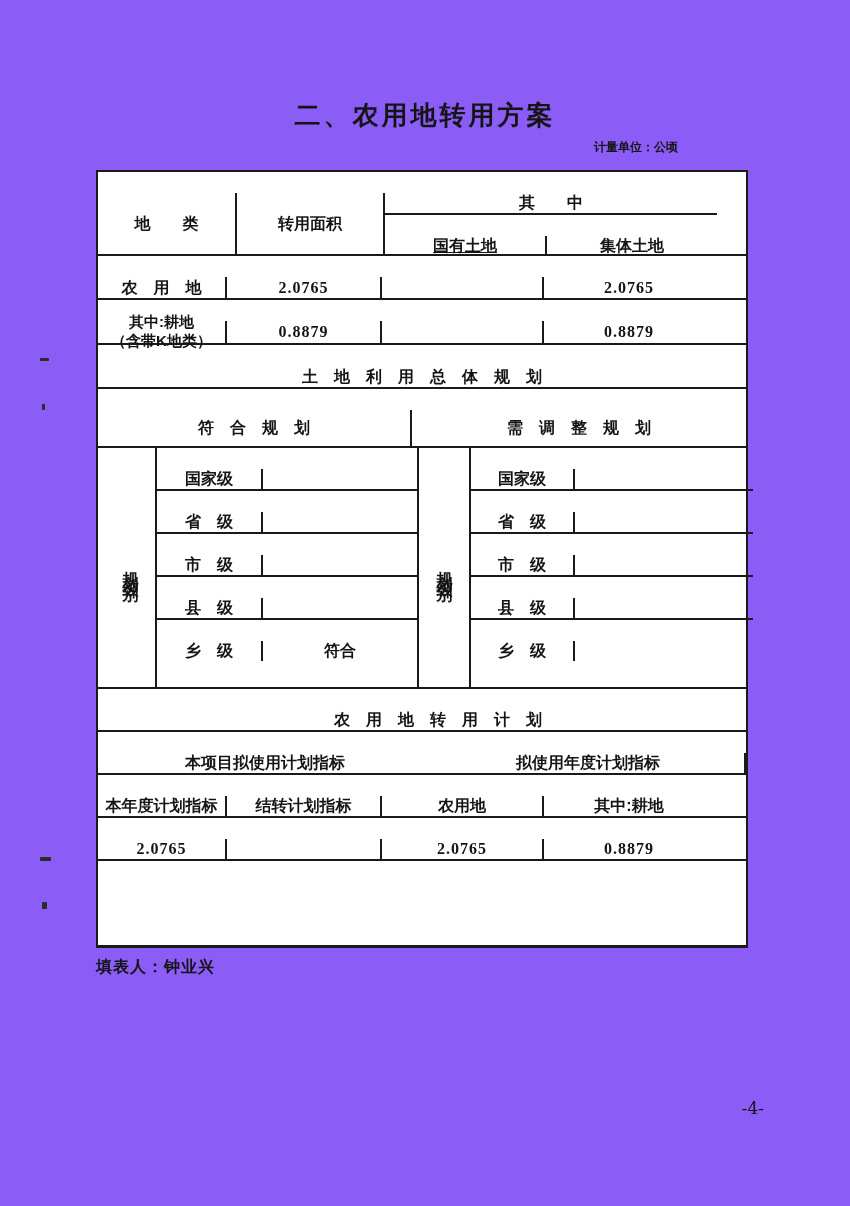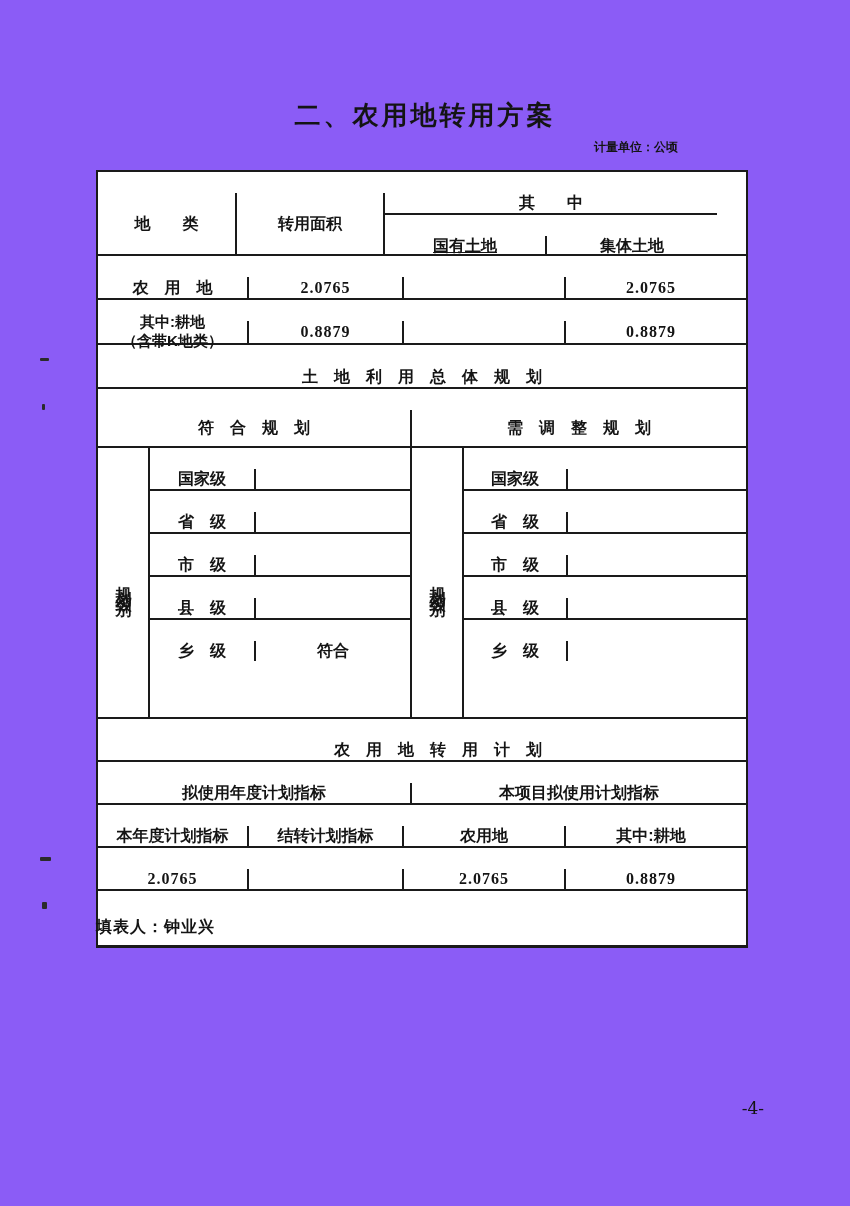--- a/index.html
+++ b/index.html
@@ -31,30 +31,30 @@
   
   .band-a { height:84px; }
   .band-a .c1 { width:139px; }
   .band-a .c2 { width:148px; }
   .hdr-right { width:332px; display:flex; flex-direction:column; }
   .hdr-among { height:38px; border-bottom:2px solid #1a1a1a; }
   .hdr-sub { flex:1; display:flex; }
   .hdr-sub .c3 { width:162px;text-decoration:underline; }
   .hdr-sub .c4 { width:170px; }
   
-  .c1w { width:151px; } .c2w { width:155px; } .c3w { width:162px; } .c4w { width:170px; }
+  .c1w { width:129px; } .c2w { width:155px; } .c3w { width:162px; } .c4w { width:170px; }
   .band-b { height:44px; }
   .band-c { height:45px; }
   .two-line { flex-direction:column; font-size:15px; }
   .band-d { height:44px; }
   .band-e { height:59px; }
   .half-l { width:314px; }
   .half-r { width:334px; }
   
-  .band-f { height:271px; }
+  .band-f { height:241px;padding-left:7px; }
   .half-box { display:flex; }
   .vcell {
     display:flex; align-items:center; justify-content:center;
   }
   .vcell-l { width:52px; }
   .vcell-r { width:52px; }
   .vtext {
     writing-mode:vertical-lr; text-orientation:upright;
     font-size:16px; font-weight:bold; letter-spacing:5px;
   }
@@ -64,21 +64,21 @@
   .lname-l { width:106px; }
   .lval-l  { width:154px; }
   .lname-r { width:104px; }
   .lval-r  { width:178px; }
   .band-g { height:43px;padding-left:32px; }
   .band-h { height:43px; }
   .band-i { height:43px; }
   .band-j { height:43px; }
   .band-k { height:126px; }
   .preparer {
-    position:absolute; left:96px; top:917px;
+    position:absolute; left:96px; top:957px;
     font-size:16px; font-weight:bold; letter-spacing:1px;
   }
   .page-number {
     position:absolute; top:1098px; right:86px;
     font-family:"DejaVu Serif", serif; font-size:17px;
   }
   .scan-mark { position:absolute; background:#2b2b2b; border-radius:1px; }
   .mark-1 { left:40px; top:358px; width:9px;  height:3px; }
   .mark-2 { left:42px; top:404px; width:3px;  height:6px; }
   .mark-3 { left:40px; top:857px; width:11px; height:4px; }
@@ -187,22 +187,22 @@
           </div>
         </div>
       </div>
     </div>
 
     <div class="band band-g">
       <div class="cell" style="flex:1">农　用　地　转　用　计　划</div>
     </div>
 
     <div class="band band-h">
+      <div class="cell half-r">本项目拟使用计划指标</div>
       <div class="cell br half-l">拟使用年度计划指标</div>
-      <div class="cell half-r">本项目拟使用计划指标</div>
     </div>
 
     <div class="band band-i">
       <div class="cell br c1w">本年度计划指标</div>
       <div class="cell br c2w">结转计划指标</div>
       <div class="cell br c3w">农用地</div>
       <div class="cell c4w">其中:耕地</div>
     </div>
 
     <div class="band band-j">

